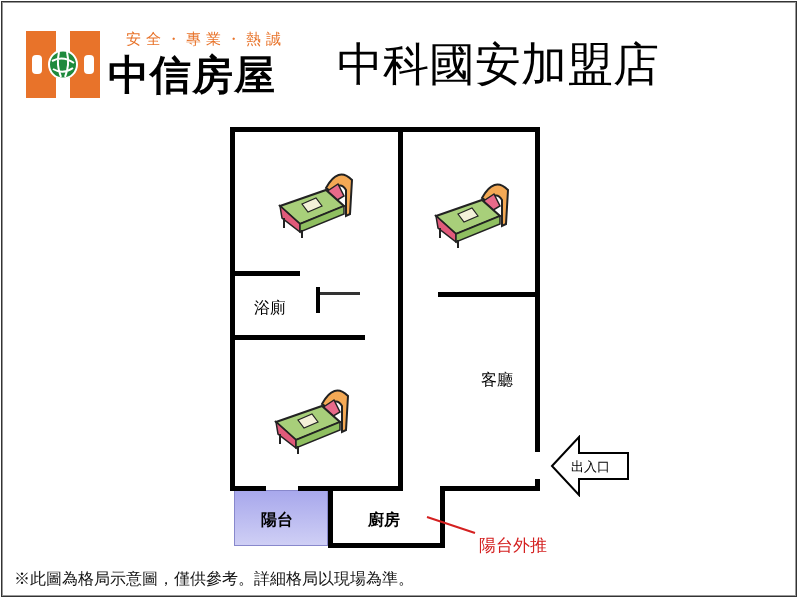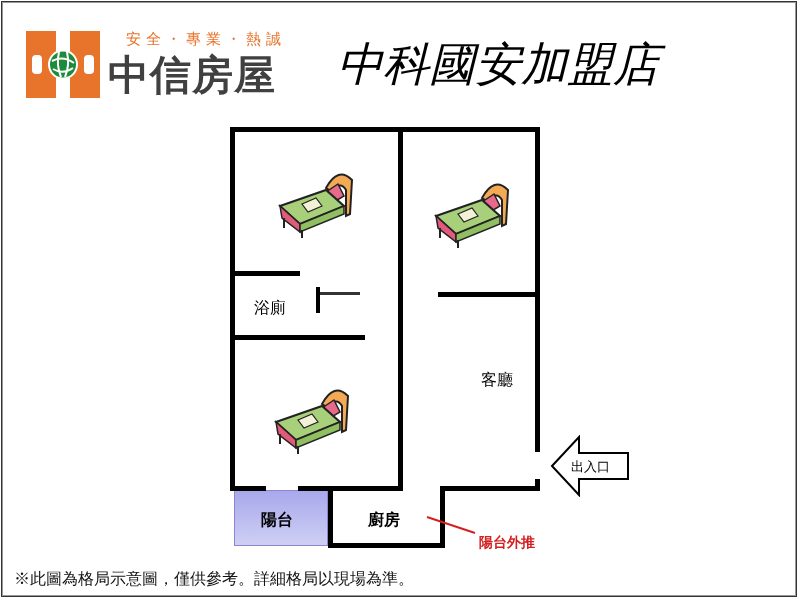--- a/index.html
+++ b/index.html
@@ -1,26 +1,26 @@
 <!DOCTYPE html>
 <html><head>
 <meta charset="utf-8">
 <style>
   html, body { margin:0; padding:0; background:#fff; }
   body { width:800px; height:600px; position:relative; overflow:hidden; font-family:"DejaVu Serif", serif; }
   .frame { position:absolute; left:1px; top:1px; width:796px; height:596px; border:1px solid #333; box-shadow: inset 0 0 0 1px #999; box-sizing:border-box; }
   .abs { position:absolute; }
   .logo-block { left:26px; top:31px; width:74px; height:67px; }
   .tagline { left:110px; top:30px; font-family:"DejaVu Sans", sans-serif; font-size:15px; color:#e8732a; letter-spacing:5px; white-space:nowrap;margin-left:16px; }
-  .brand { left:108px; top:48px; font-family:"DejaVu Sans", sans-serif; font-weight:bold; font-size:41px; color:#404040; letter-spacing:1px; white-space:nowrap;text-align:right; }
-  .store { left:337px; top:34px; font-family:"DejaVu Serif", serif; font-size:46px; color:#000; letter-spacing:0px; white-space:nowrap;font-style:italic; }
+  .brand { left:108px; top:48px; font-family:"DejaVu Sans", sans-serif; font-weight:bold; font-size:41px; color:#000000; letter-spacing:1px; white-space:nowrap;text-align:right; }
+  .store { left:337px; top:34px; font-family:"DejaVu Serif", serif; font-size:46px; color:#000; letter-spacing:0px; white-space:nowrap; }
   .wall { position:absolute; background:#000; }
   .room-label { position:absolute; font-size:16px; color:#000; white-space:nowrap; font-family:"DejaVu Serif", serif;text-align:center; }
   .balcony { position:absolute; left:234px; top:490px; width:94px; height:56px; background:linear-gradient(#a8a8ec, #cfcff5); border:1px solid #8888cc; box-sizing:border-box; }
-  .note-red { position:absolute; font-size:14px; color:#d42020; white-space:nowrap; font-family:"DejaVu Serif", serif;font-weight:bold; }
+  .note-red { position:absolute; font-size:17px; color:#d42020; white-space:nowrap; font-family:"DejaVu Serif", serif; }
   .footer { position:absolute; left:14px; top:569px; font-size:16px; color:#111; white-space:nowrap; font-family:Liberation Sans, sans-serif; }
   .bed { position:absolute; width:80px; height:72px; }
 </style>
 </head>
 <body>
 
 <div class="frame"></div>
 
 <div class="abs logo-block">
   <svg width="74" height="67" viewBox="0 0 74 67">

